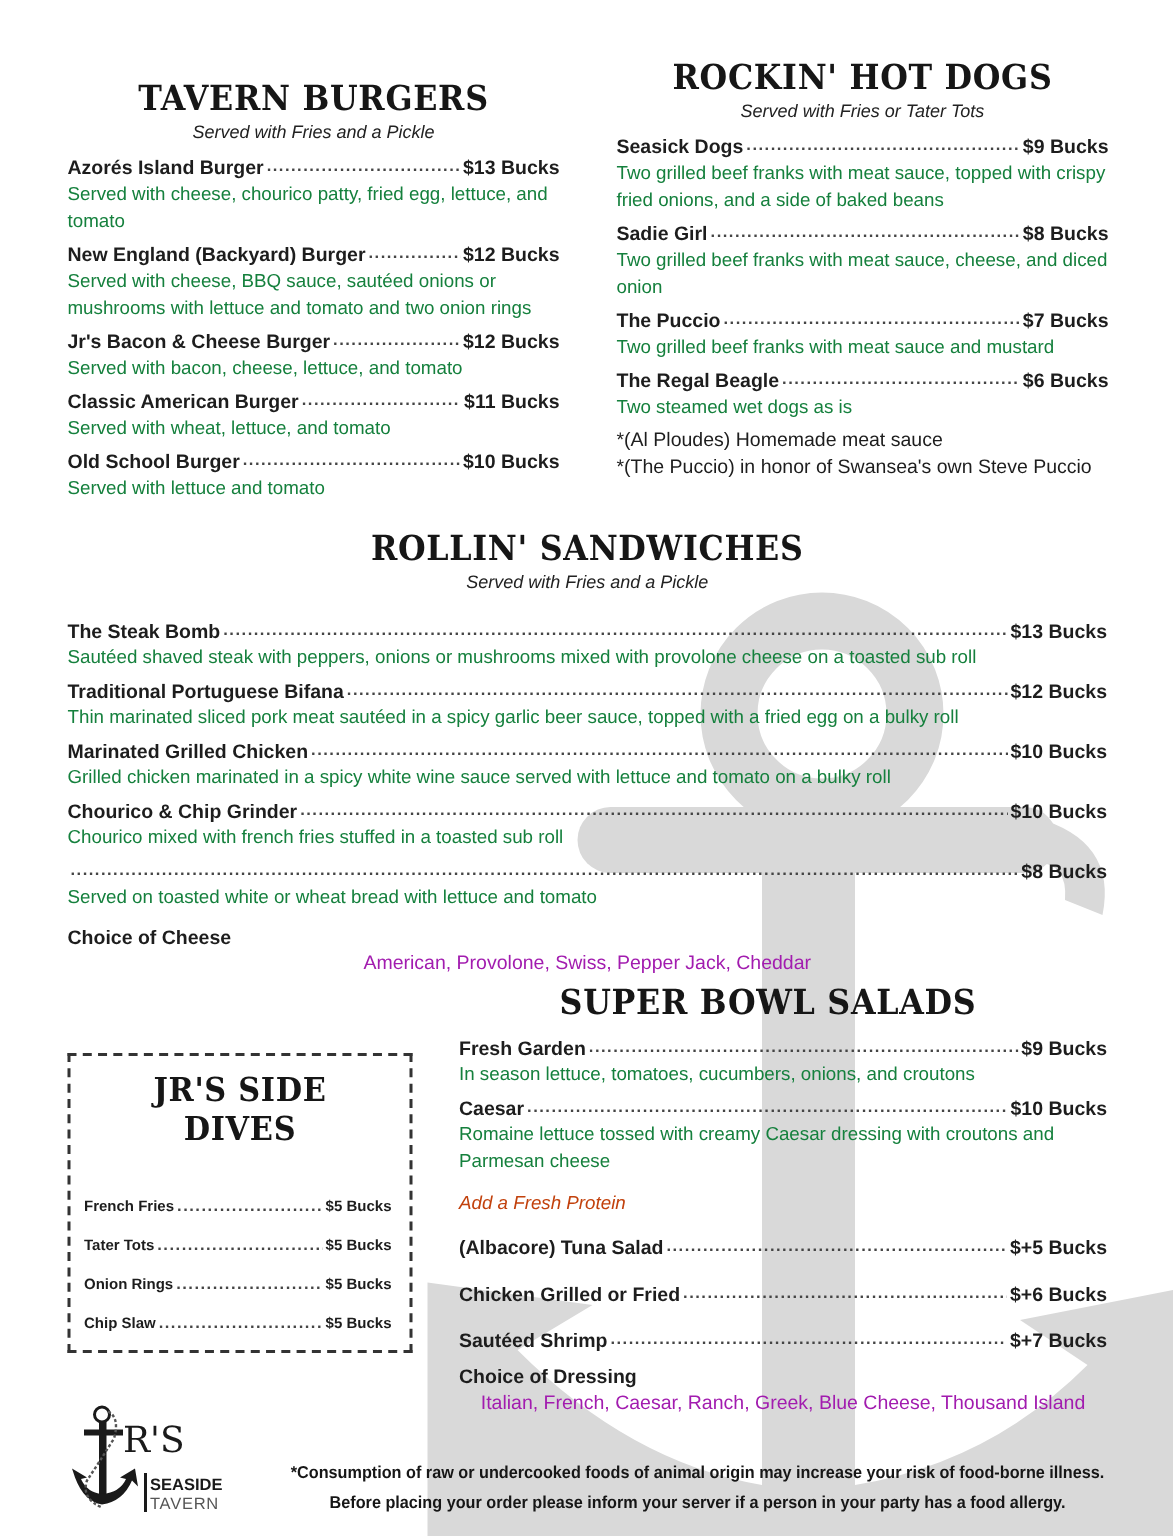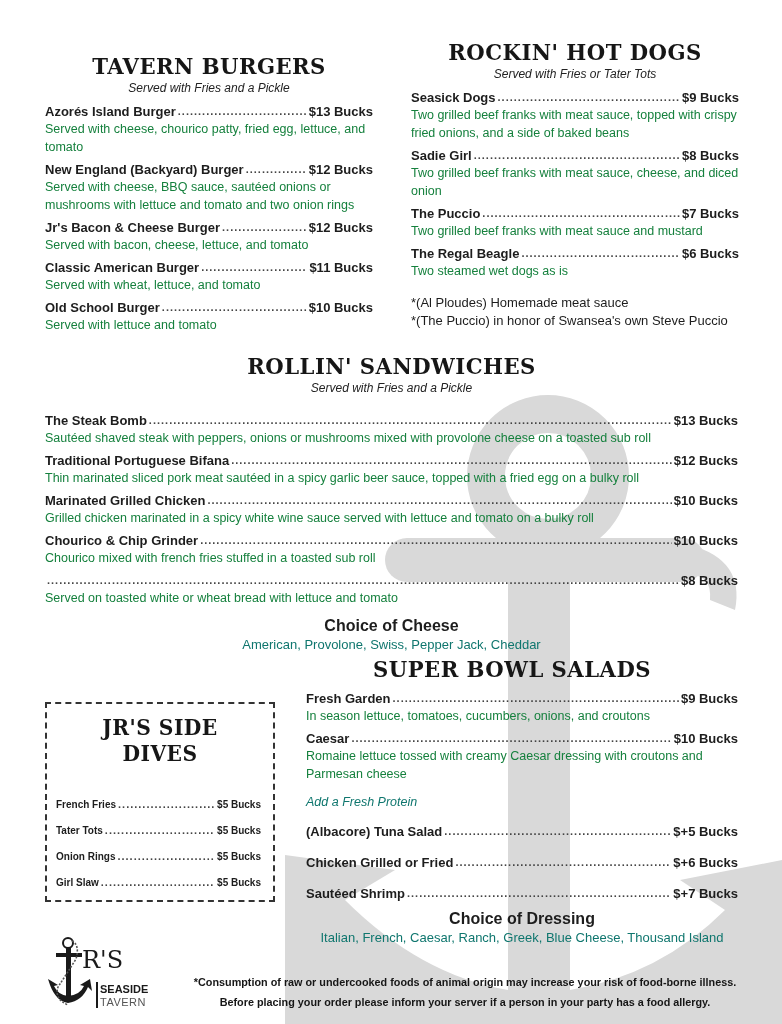--- a/index.html
+++ b/index.html
@@ -31,33 +31,33 @@
     content: "........................................................................................................................................................................................................................................";
   }
   .item-row .price { white-space: nowrap; }
   .desc { font-size: 12.5px; color: #15803d; line-height: 18px; }
 
   .col { position: absolute; }
   .note { font-size: 13px; color: #1d1d1d; line-height: 18px; }
 
   .choice-title {
     font-family: "Liberation Sans Narrow", "Liberation Sans", sans-serif;
-    font-weight: bold; font-size: 16px; text-align: center; color: #1d1d1d;
-  }
-  .choice-list { font-size: 13px; text-align: center; color: #0f766e; margin-top: 2px; }
+    font-weight: bold; font-size: 13px; color: #1d1d1d;
+  }
+  .choice-list { font-size: 13px; text-align: center; color: #a21caf; margin-top: 2px; }
 
   .sides-box {
     position: absolute; left: 45px; top: 702px; width: 230px; height: 200px;
     border: 2px dashed #333; box-sizing: border-box; padding: 10px 12px;
   }
   .sides-box .section-title { font-size: 22px; }
   .sides-list { position: absolute; left: 9px; right: 12px; top: 92px; }
   .sides-list .item-row { margin-bottom: 9px; font-size: 10px; }
 
-  .protein-label { font-style: italic; font-size: 12.5px; color: #0f766e; margin-top: 12px; }
+  .protein-label { font-style: italic; font-size: 12.5px; color: #c2410c; margin-top: 12px; }
   .protein-list .item-row { margin-top: 14px; }
 
   .logo { position: absolute; left: 46px; top: 935px; width: 110px; height: 78px; }
   .disclaimer {
     position: absolute; left: 160px; top: 972px; width: 610px; text-align: center;
     font-weight: bold; font-size: 11.5px; line-height: 20px; color: #161616;
     transform: scaleX(0.94);
   }
 </style>
 </head>
@@ -157,21 +157,21 @@
         <div class="desc">Two grilled beef franks with meat sauce and mustard</div>
       </div>
       <div class="item">
         <div class="item-row">
             <span class="name">The Regal Beagle</span>
             <span class="dots"></span>
             <span class="price">$6 Bucks</span>
           </div>
         <div class="desc">Two steamed wet dogs as is</div>
       </div>
-      <div style="margin-top:14px;">
+      <div style="margin-top:4px;">
         <div class="note">*(Al Ploudes) Homemade meat sauce</div>
         <div class="note">*(The Puccio) in honor of Swansea's own Steve Puccio</div>
       </div>
     </div>
   </div>
 
   <div class="col" style="left:45px; top:352px; width:693px;">
     <h2 class="section-title">ROLLIN' SANDWICHES</h2>
     <div class="section-sub">Served with Fries and a Pickle</div>
     <div style="margin-top:17px;">
@@ -233,21 +233,21 @@
           <span class="name">Tater Tots</span>
           <span class="dots"></span>
           <span class="price">$5 Bucks</span>
         </div>
       <div class="item-row">
           <span class="name">Onion Rings</span>
           <span class="dots"></span>
           <span class="price">$5 Bucks</span>
         </div>
       <div class="item-row">
-          <span class="name">Girl Slaw</span>
+          <span class="name">Chip Slaw</span>
           <span class="dots"></span>
           <span class="price">$5 Bucks</span>
         </div>
     </div>
   </div>
 
   <div class="col" style="left:306px; top:655px; width:432px;">
     <h2 class="section-title" style="margin-left:-20px;">SUPER BOWL SALADS</h2>
     <div style="margin-top:8px;">
       <div class="item">

